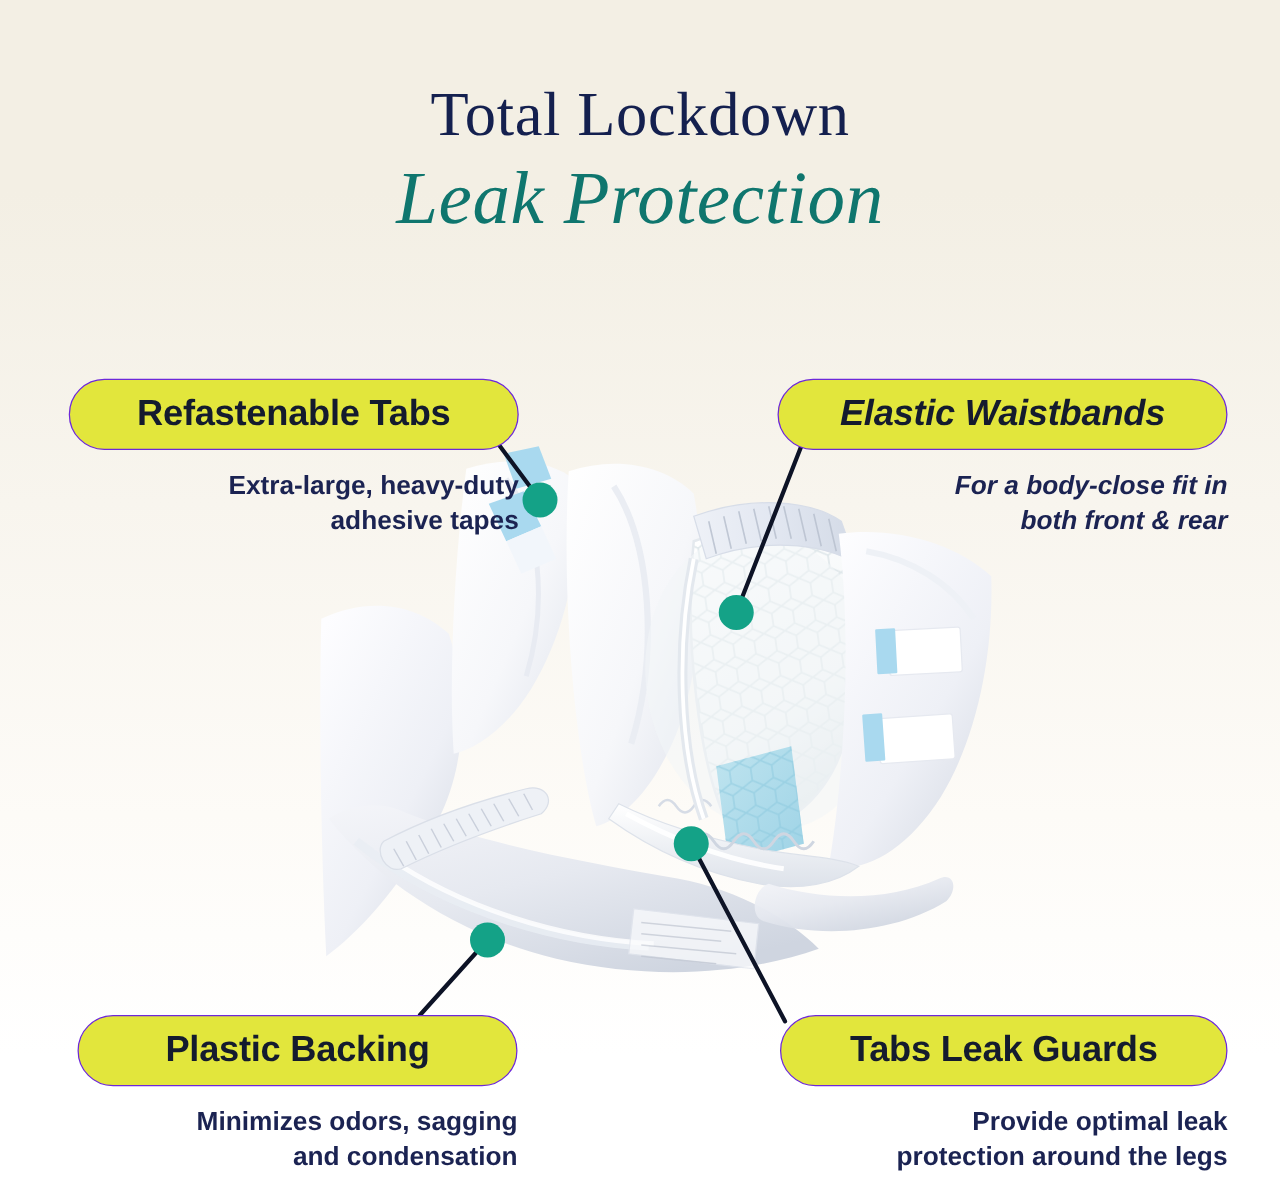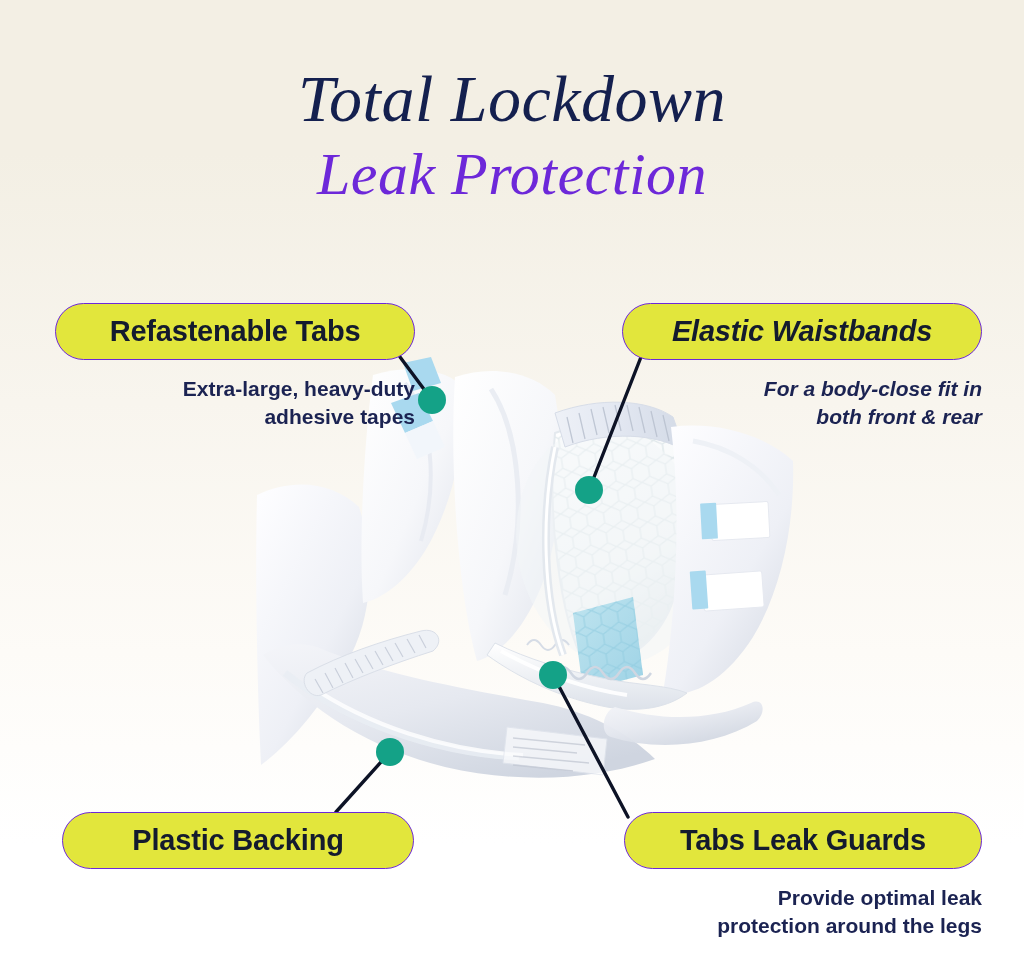--- a/index.html
+++ b/index.html
@@ -9,26 +9,26 @@
     font-family:"Liberation Sans", sans-serif;
     background:linear-gradient(to bottom, #f3efe4 0%, #f3efe4 16%, #f8f5ee 42%, #fdfbf7 68%, #ffffff 88%, #ffffff 100%);
     position:relative;
   }
   #stage { position:absolute; inset:0; }
 
   
   .title-block { position:absolute; left:0; top:66px; width:1024px; text-align:center; }
   .title-line1 {
     font-family:"Liberation Serif", "DejaVu Serif", serif;
-    font-size:66px; font-weight:400; color:#14204f;
-    letter-spacing:0.5px; line-height:1.0;font-style:italic;
+    font-size:50px; font-weight:400; color:#14204f;
+    letter-spacing:0.5px; line-height:1.0;
   }
   .title-line2 {
     font-family:"Liberation Serif", "DejaVu Serif", serif;
-    font-size:60px; font-weight:400; font-style:italic; color:#6d28d9;
+    font-size:60px; font-weight:400; font-style:italic; color:#0f766e;
     letter-spacing:0.5px; line-height:1.22; margin-top:6px;
   }
 
   
   #product { position:absolute; left:255px; top:355px; width:540px; height:430px; }
   #product svg { display:block; width:100%; height:100%; }
 
   
   .callout { position:absolute; }
   .pill {
@@ -245,20 +245,24 @@
     <div class="sub">
       <div>For a body-close fit in</div>
       <div>both front &amp; rear</div>
     </div>
   </div>
 
   <div class="callout co-bl">
     <div class="pill">
       <span>Plastic Backing</span>
     </div>
+    <div class="sub">
+      <div>Minimizes odors, sagging</div>
+      <div>and condensation</div>
+    </div>
   </div>
 
   <div class="callout co-br">
     <div class="pill">
       <span>Tabs Leak Guards</span>
     </div>
     <div class="sub">
       <div>Provide optimal leak</div>
       <div>protection around the legs</div>
     </div>

